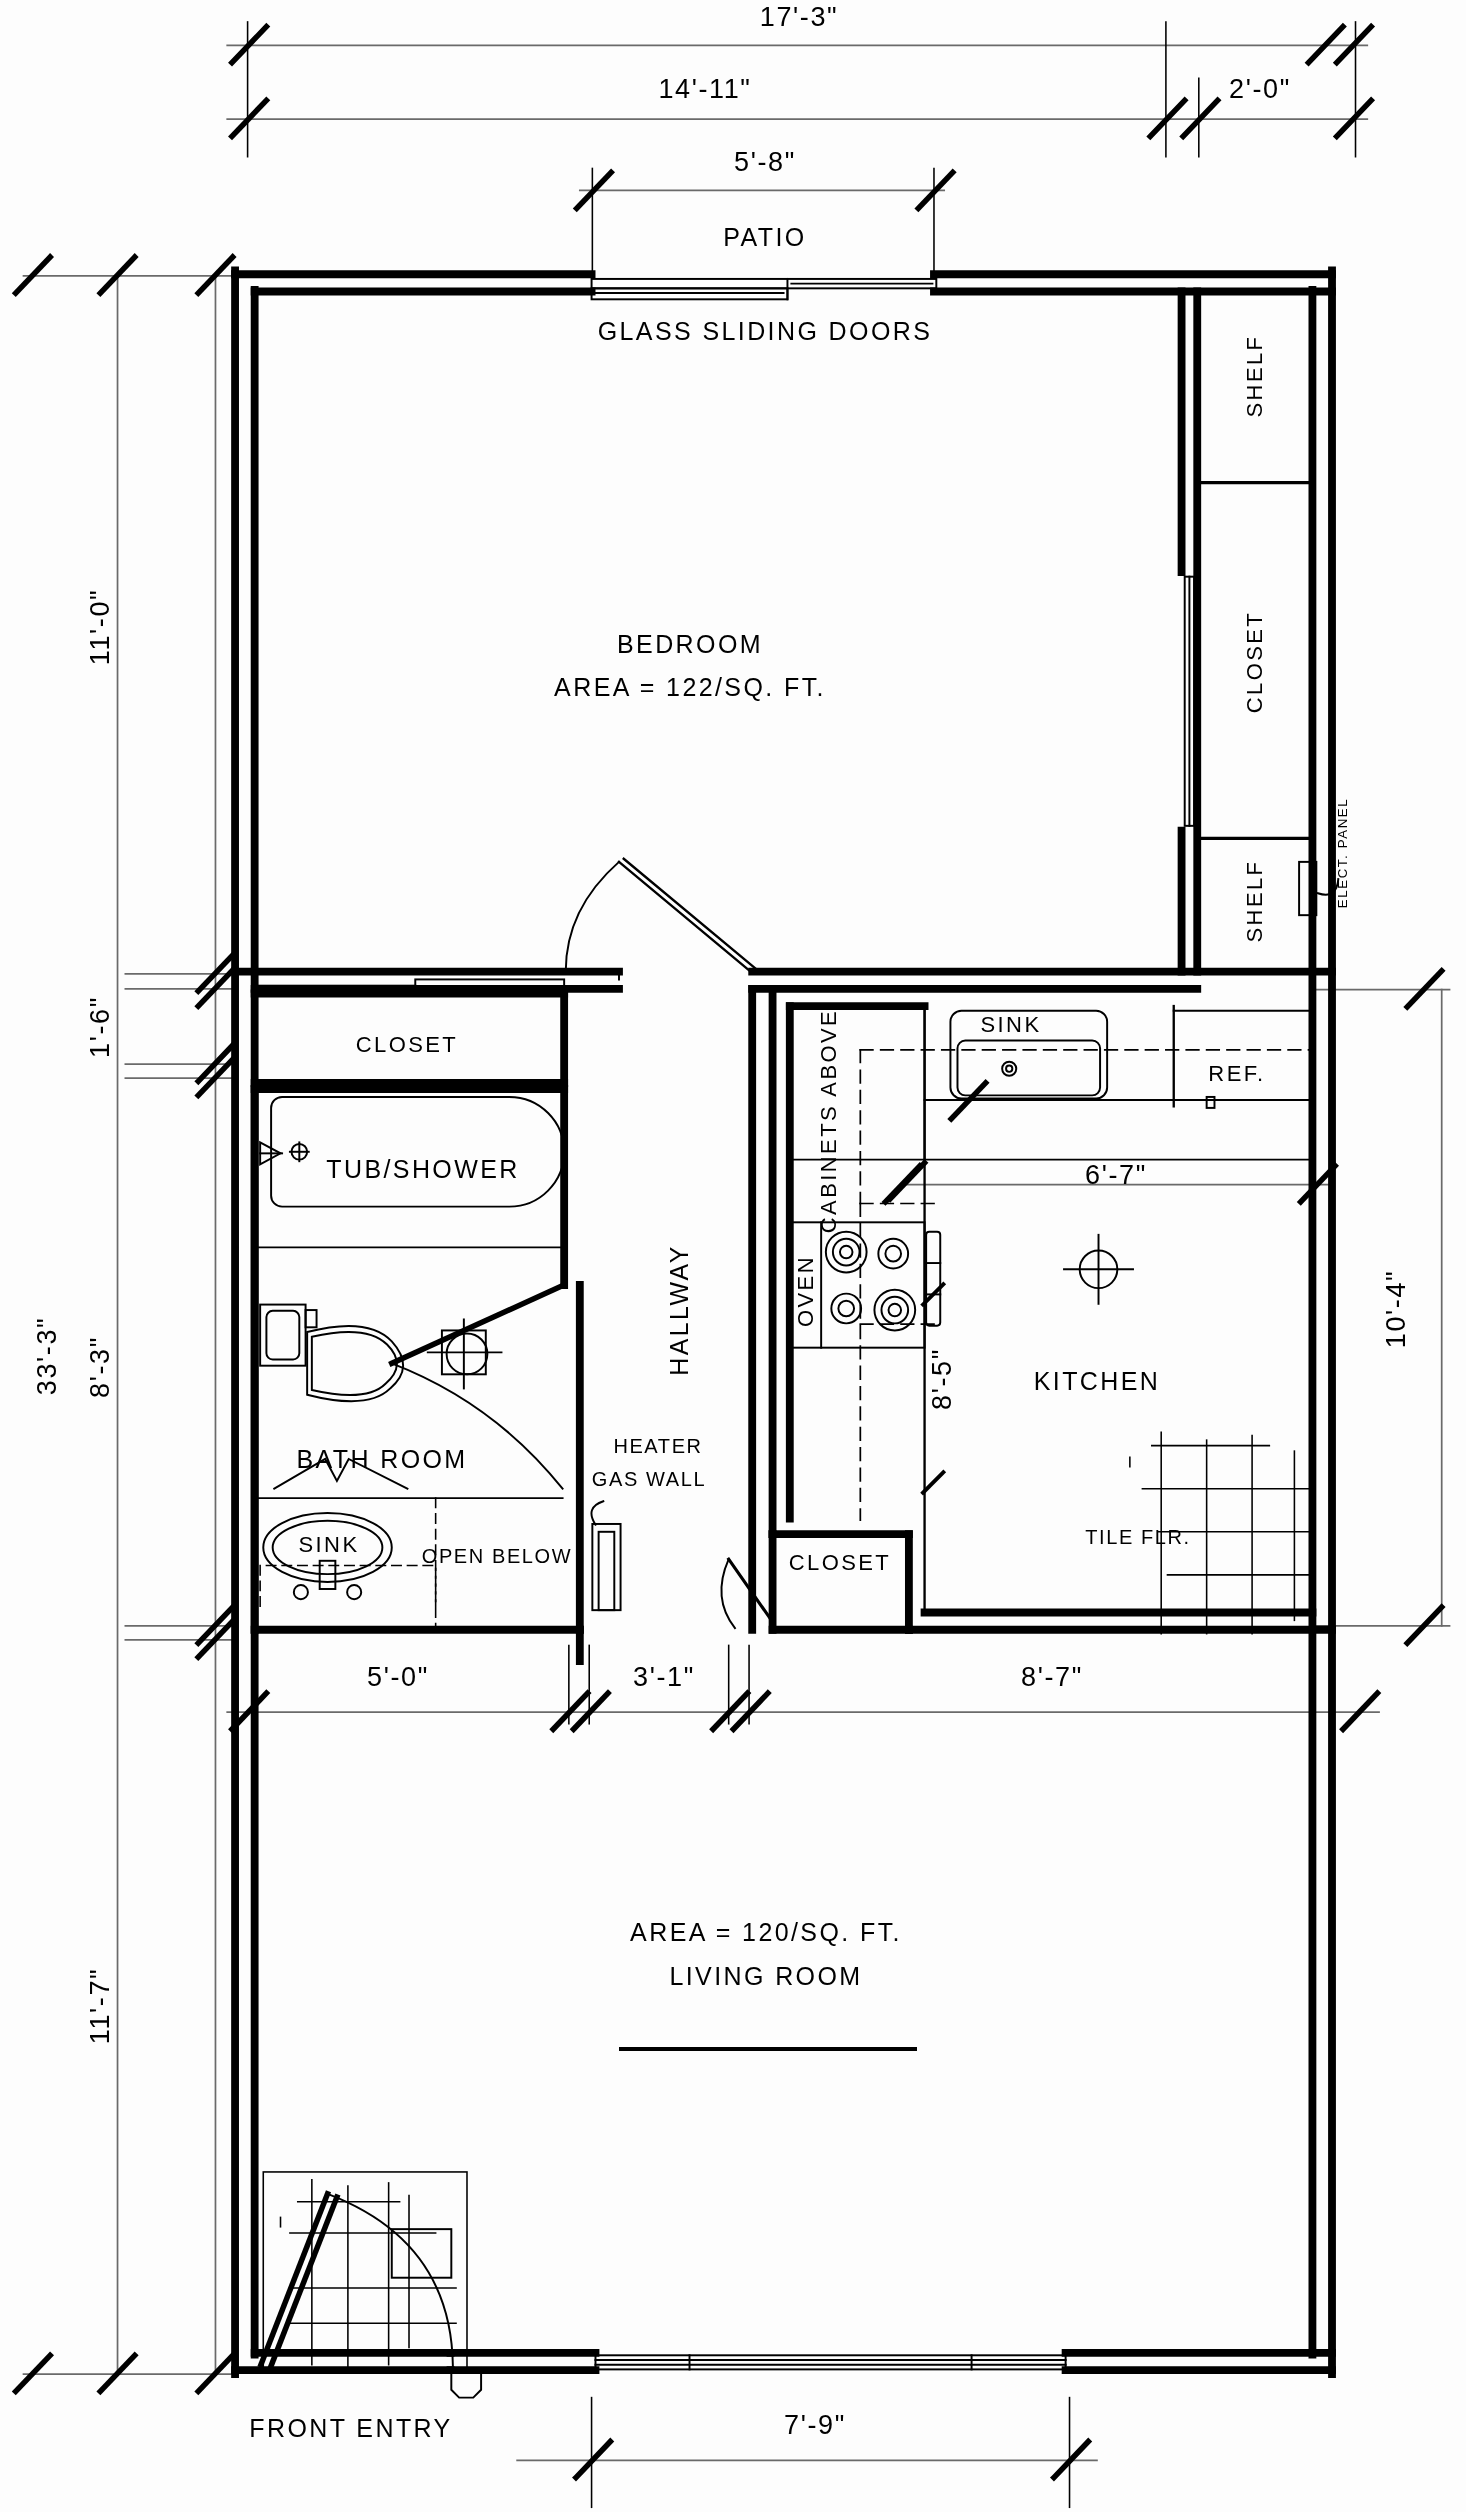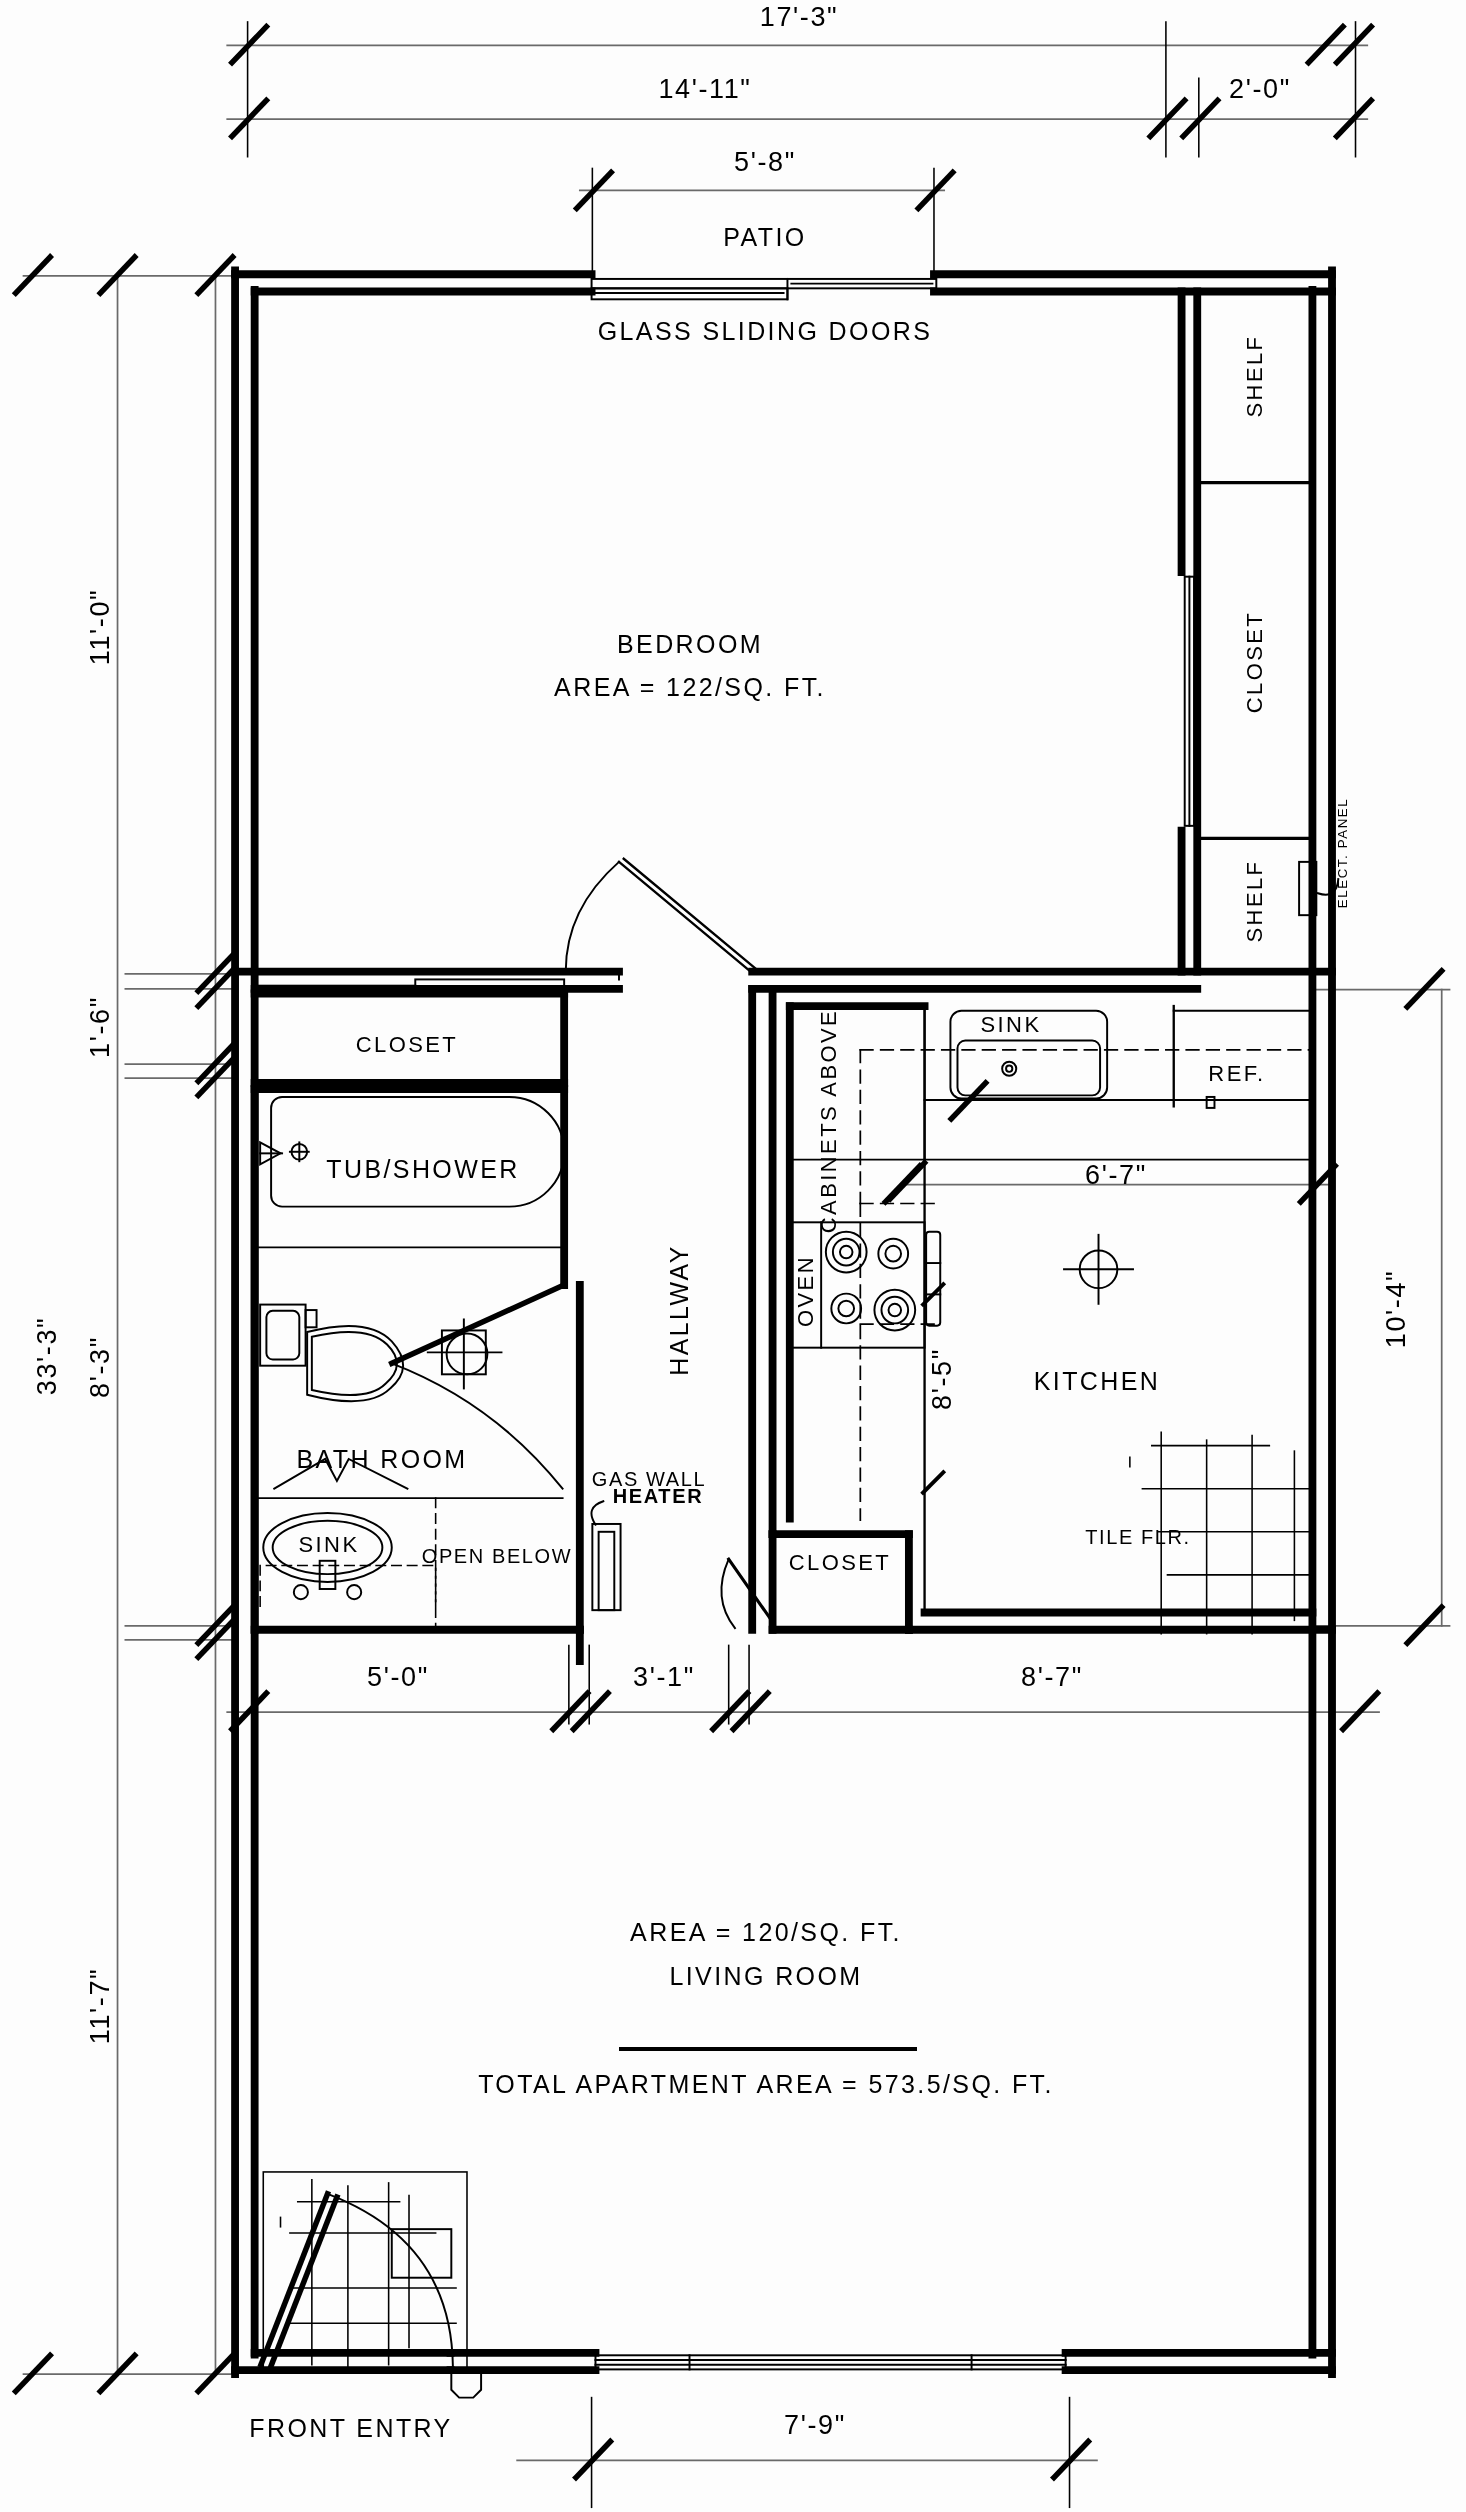--- a/index.html
+++ b/index.html
@@ -420,33 +420,32 @@
   <div class="lbl roomsm rot90" style="left:1255px;top:901px;">SHELF</div>
   <div class="lbl vtiny rot90" style="left:1342px;top:853px;">ELECT. PANEL</div>
 
   <div class="lbl roomsm ctr" style="left:407px;top:1045px;">CLOSET</div>
   <div class="lbl room ctr" style="left:423px;top:1169px;">TUB/SHOWER</div>
   <div class="lbl room ctr" style="left:382px;top:1442px;margin-top:17px;">BATH ROOM</div>
   <div class="lbl roomsm ctr" style="left:329px;top:1545px;">SINK</div>
   <div class="lbl tiny ctr" style="left:497px;top:1556px;">OPEN BELOW</div>
 
   <div class="lbl tiny ctr" style="left:649px;top:1479px;">GAS WALL</div>
-  <div class="lbl tiny ctr" style="left:658px;top:1496px;font-weight:bold;">HEATER</div>
+  <div class="lbl tiny ctr" style="left:658px;top:1446px;">HEATER</div>
 
   <div class="lbl room rot90" style="left:679px;top:1310px;">HALLWAY</div>
   <div class="lbl roomsm ctr" style="left:840px;top:1563px;">CLOSET</div>
 
   <div class="lbl roomsm rot90" style="left:829px;top:1121px;">CABINETS ABOVE</div>
   <div class="lbl roomsm rot90" style="left:806px;top:1291px;">OVEN</div>
   <div class="lbl roomsm ctr" style="left:1011px;top:1025px;">SINK</div>
   <div class="lbl roomsm ctr" style="left:1237px;top:1074px;">REF.</div>
   <div class="lbl room ctr" style="left:1097px;top:1381px;">KITCHEN</div>
   <div class="lbl tiny ctr" style="left:1138px;top:1537px;">TILE FLR.</div>
 
   <div class="lbl room ctr" style="left:766px;top:1976px;">LIVING ROOM</div>
   <div class="lbl room ctr" style="left:766px;top:1932px;">AREA = 120/SQ. FT.</div>
   <div style="position:absolute;left:619px;top:2047px;width:298px;height:3.9px;background:#000;"></div>
-  <div class="lbl room ctr" style="left:766px;top:2084px;">TOTAL APARTMENT AREA = 573.5/SQ. FT.</div>
 
   <div class="lbl room ctr" style="left:351px;top:2428px;">FRONT ENTRY</div>
 
 </div>
 
 
 </body></html>

